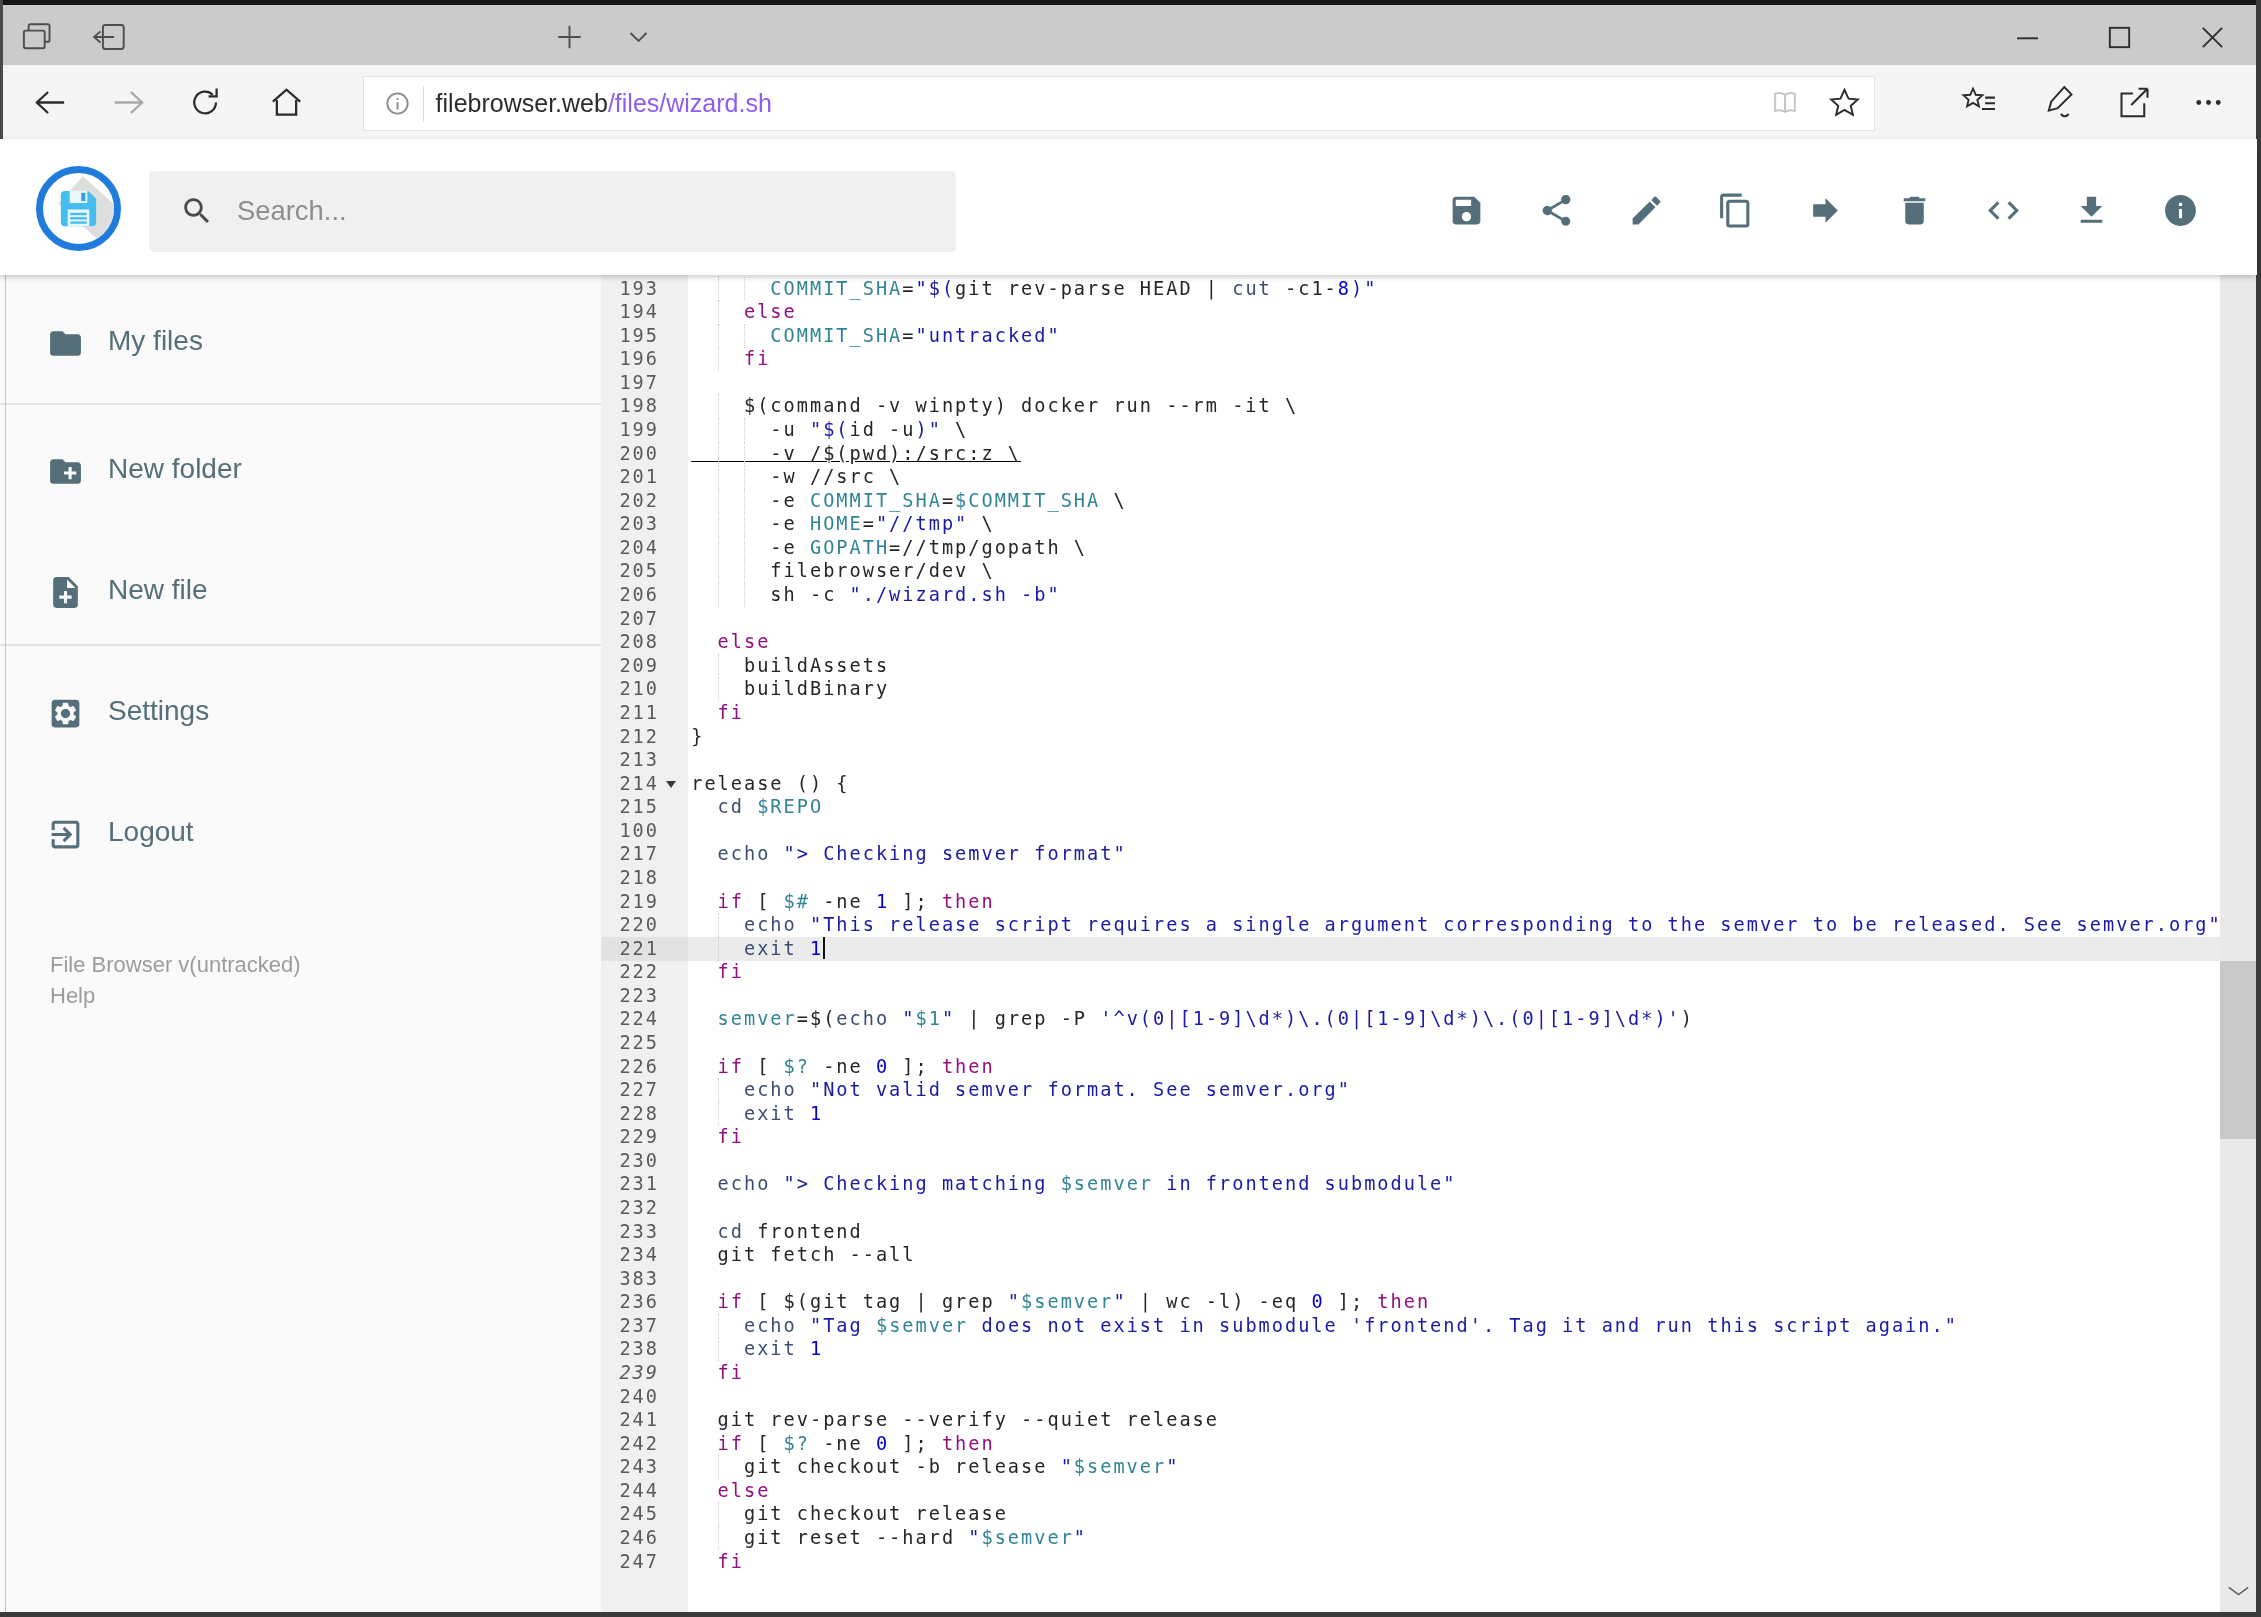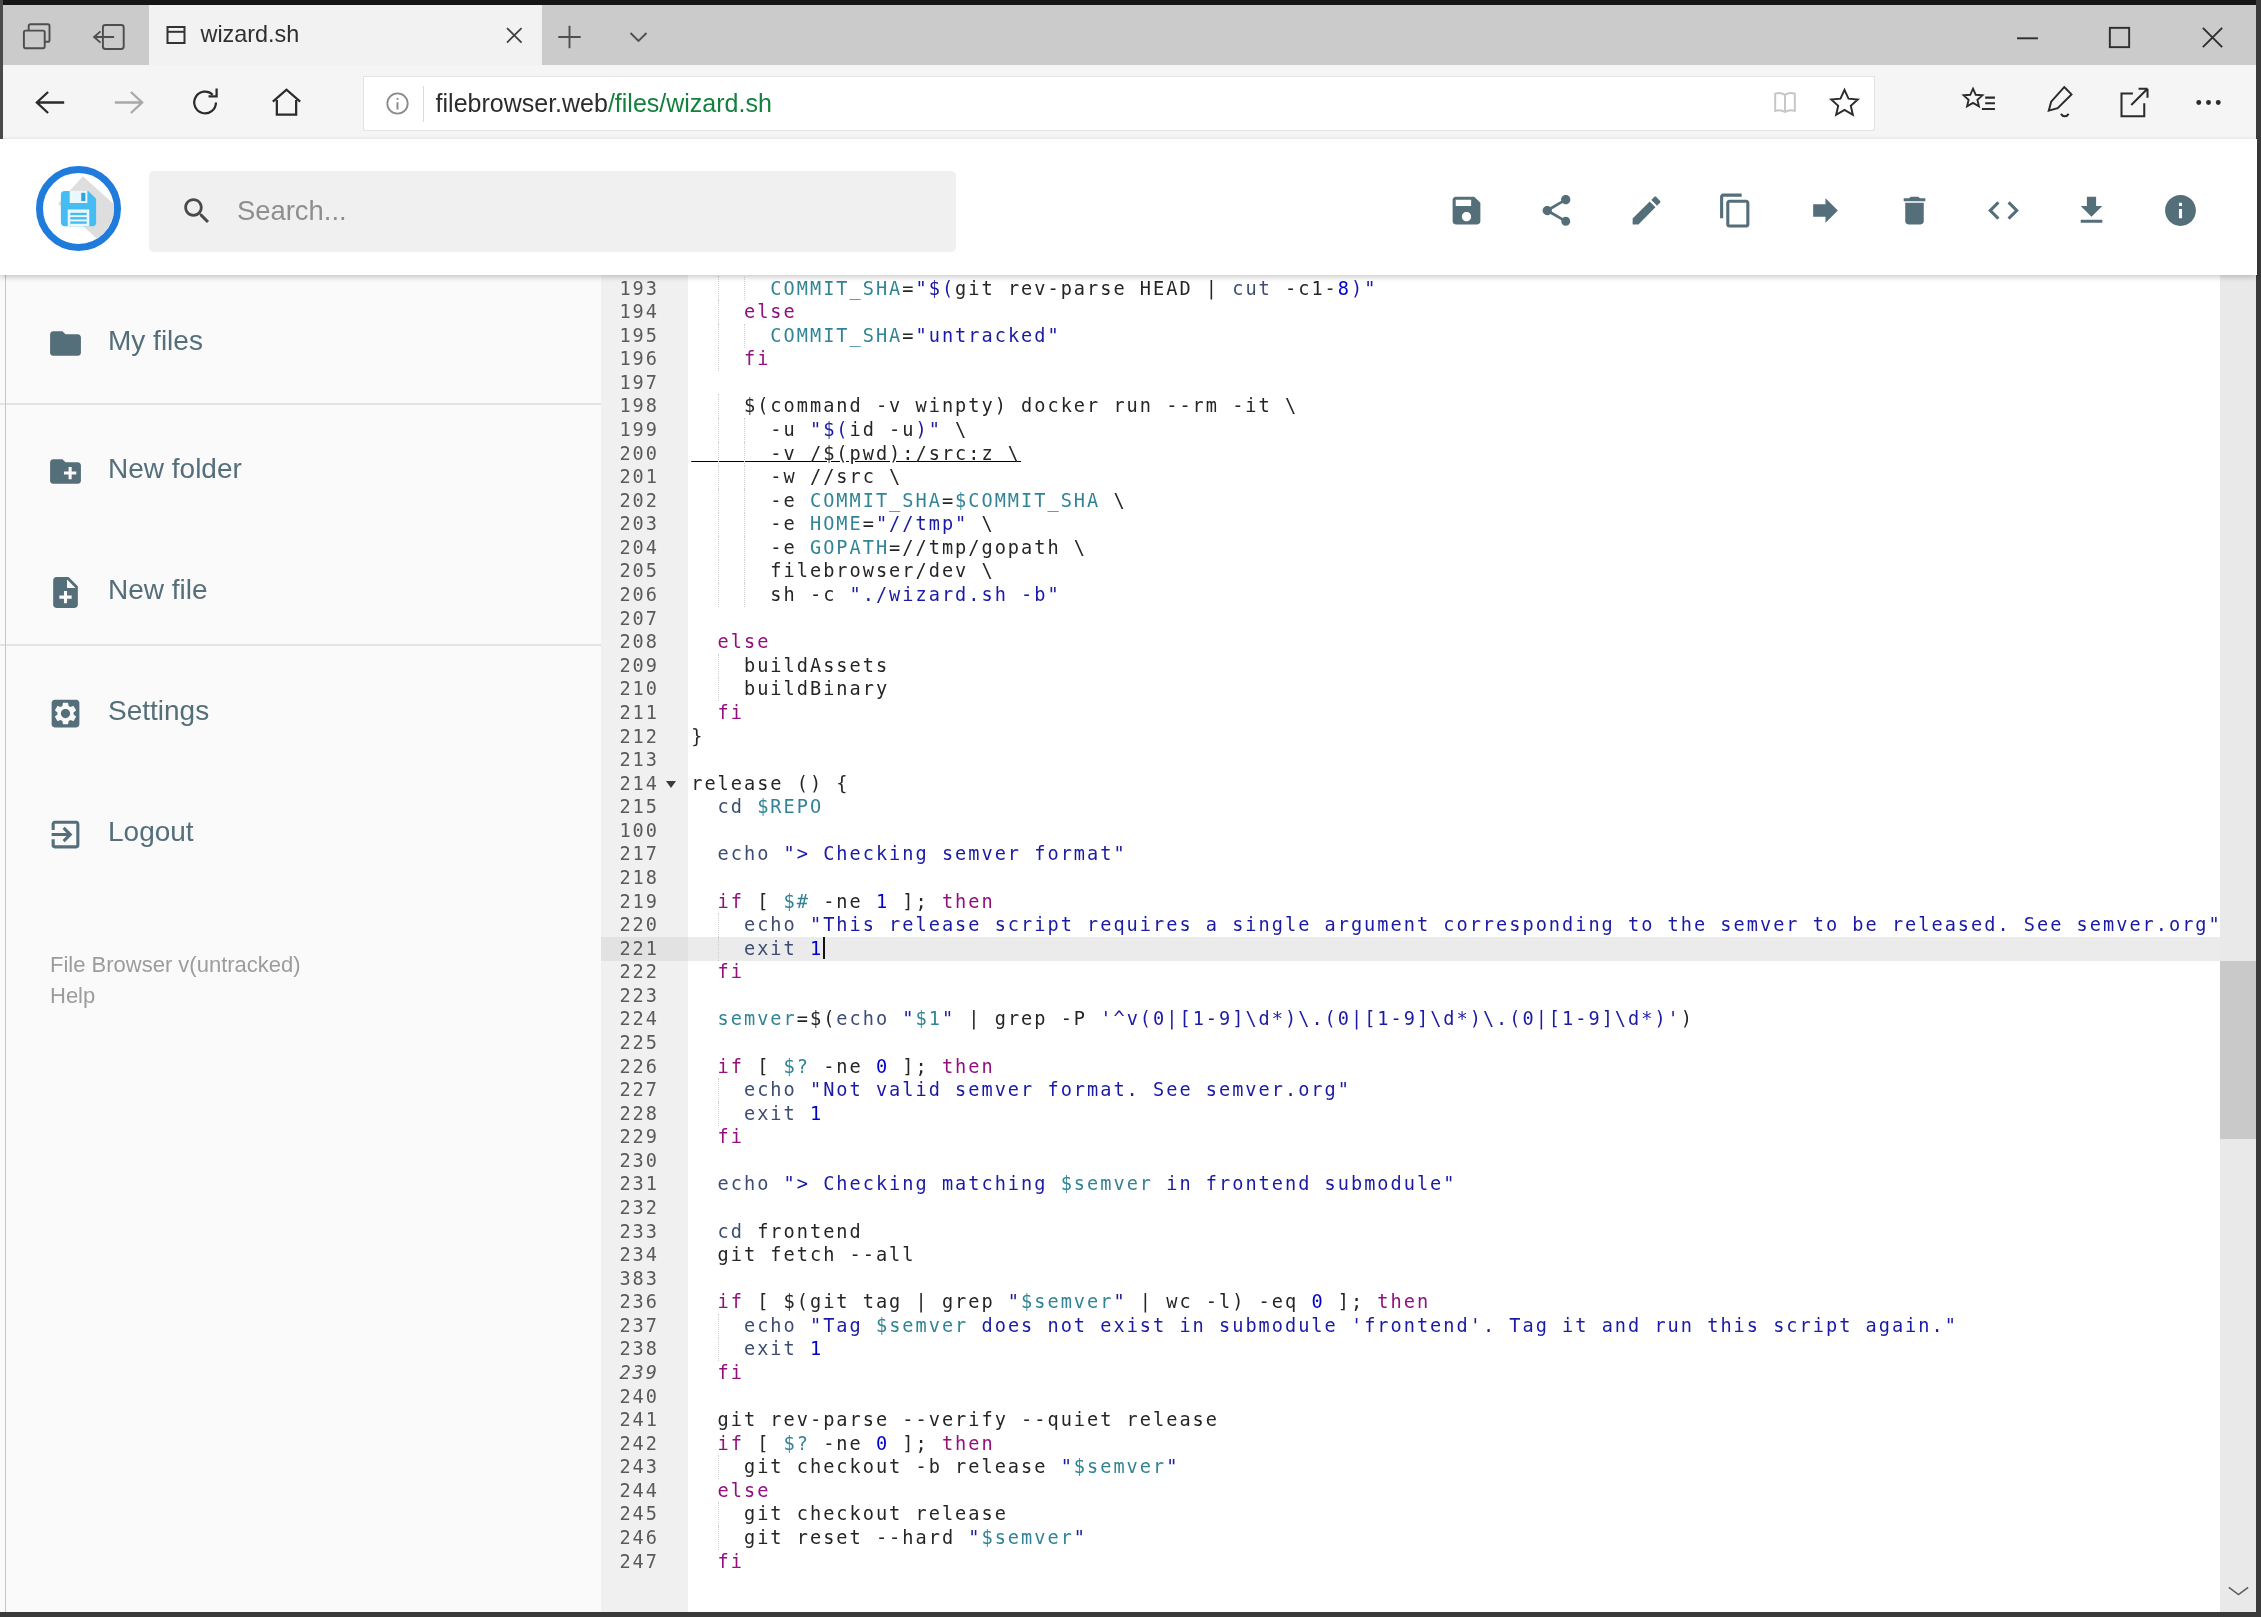--- a/index.html
+++ b/index.html
@@ -16,21 +16,21 @@
   #tab-favicon{margin-left:14.5px;}
   #tab-title{margin-left:13px;font-size:23.4px;color:#2f2f2f;flex:1;}
   #tab-close{margin-right:16px;cursor:pointer;}
   .winbtn{top:18px;width:37px;height:29px;cursor:pointer;}
 
   #toolbar{left:0;top:65px;width:2261px;height:74px;background:#f5f5f5;border-bottom:1.6px solid #d5d5d5;}
   .nav-icon{top:19.4px;width:37px;height:37px;cursor:pointer;}
   #address-bar{left:363px;top:11.3px;width:1510px;height:53px;background:#fff;border:0.8px solid #e4e4e4;display:flex;align-items:center;}
   #addr-divider{width:1.6px;height:36px;background:#d9d9d9;margin:0 11.3px 0 9.7px;}
   #url-host{font-size:25px;color:#2c2c2c;}
-  #url-path{font-size:25px;color:#15803d;}
+  #url-path{font-size:25px;color:#8b5cf6;}
   #addr-right{position:absolute;right:11.3px;top:0;height:52px;display:flex;align-items:center;gap:22.6px;}
   .chrome-right-icon{top:18px;width:39px;height:39px;cursor:pointer;}
 
   
   #app-header{left:0;top:139px;width:2257px;height:136px;background:#fff;box-shadow:0 2.4px 5.7px rgba(0,0,0,.22);z-index:5;}
   #logo{left:36px;top:27.4px;width:71px;height:71px;border-radius:50%;border:7.3px solid #1f7bdc;background:#fff;overflow:hidden;position:absolute;}
   #logo-shadow{left:14.5px;top:31px;width:97px;height:37px;background:#dedede;transform:rotate(42deg);}
   #logo svg{position:absolute;left:12px;top:11.3px;}
   #search-box{left:149px;top:31.5px;width:807px;height:81px;background:#f0f0f0;border-radius:4.8px;display:flex;align-items:center;}
   #search-box svg{margin-left:31px;}
@@ -75,34 +75,20 @@
     <svg width="37" height="32" viewBox="0 0 46 40">
         <rect x="12" y="4" width="26" height="22" rx="2" fill="none" stroke="#4e4e4e" stroke-width="2.4"></rect>
         <rect x="6" y="12" width="26" height="22" rx="2" fill="#cbcbcb" stroke="#4e4e4e" stroke-width="2.4"></rect>
       </svg>
   </div>
   <div class="abs tb-icon" style="left:90px">
     <svg width="37" height="32" viewBox="0 0 46 40">
         <rect x="16" y="5" width="26" height="30" rx="3" fill="none" stroke="#4e4e4e" stroke-width="2.4"></rect>
         <path d="M30 20H6M13 13l-8 7 8 7" fill="none" stroke="#4e4e4e" stroke-width="2.4"></path>
       </svg>
-  </div>
-  <div class="abs" id="tab">
-    <span id="tab-favicon">
-      <svg width="24" height="24" viewBox="0 0 24 24">
-          <rect x="3.5" y="4" width="17" height="16" fill="none" stroke="#333" stroke-width="2"></rect>
-          <path d="M3.5 8.8h17" stroke="#333" stroke-width="2"></path>
-        </svg>
-    </span>
-    <span id="tab-title">wizard.sh</span>
-    <span id="tab-close">
-      <svg width="22.6" height="22.6" viewBox="0 0 28 28">
-          <path d="M5 5l18 18M23 5L5 23" stroke="#404040" stroke-width="2.2"></path>
-        </svg>
-    </span>
   </div>
   <div class="abs tb-icon" style="left:551px">
     <svg width="37" height="32" viewBox="0 0 46 40">
         <path d="M23 6v28M9 20h28" stroke="#4f4f4f" stroke-width="2.4"></path>
       </svg>
   </div>
   <div class="abs tb-icon" style="left:620px">
     <svg width="37" height="32" viewBox="0 0 46 40">
         <path d="M13 15l10 10 10-10" fill="none" stroke="#4f4f4f" stroke-width="2.4"></path>
       </svg>

